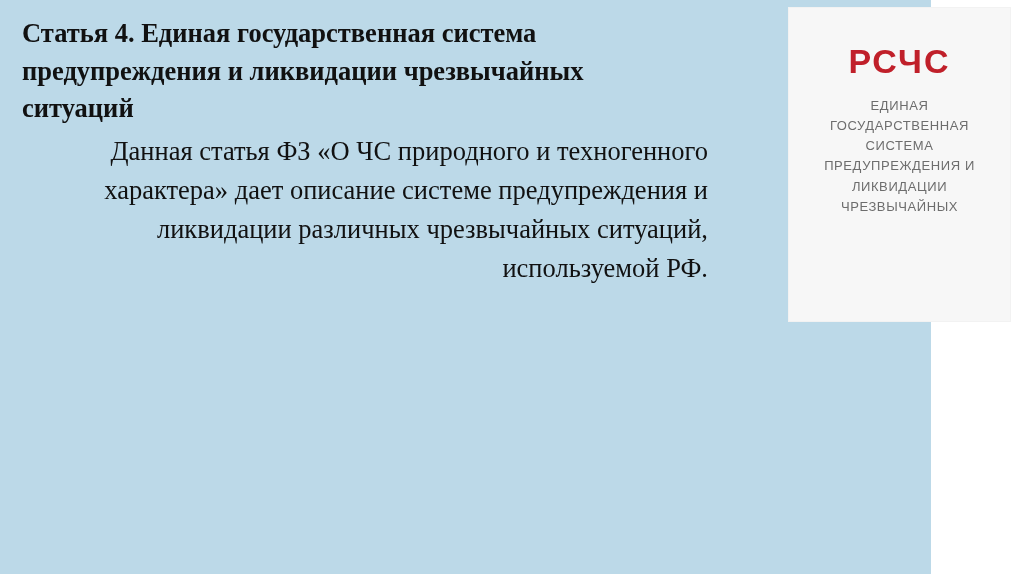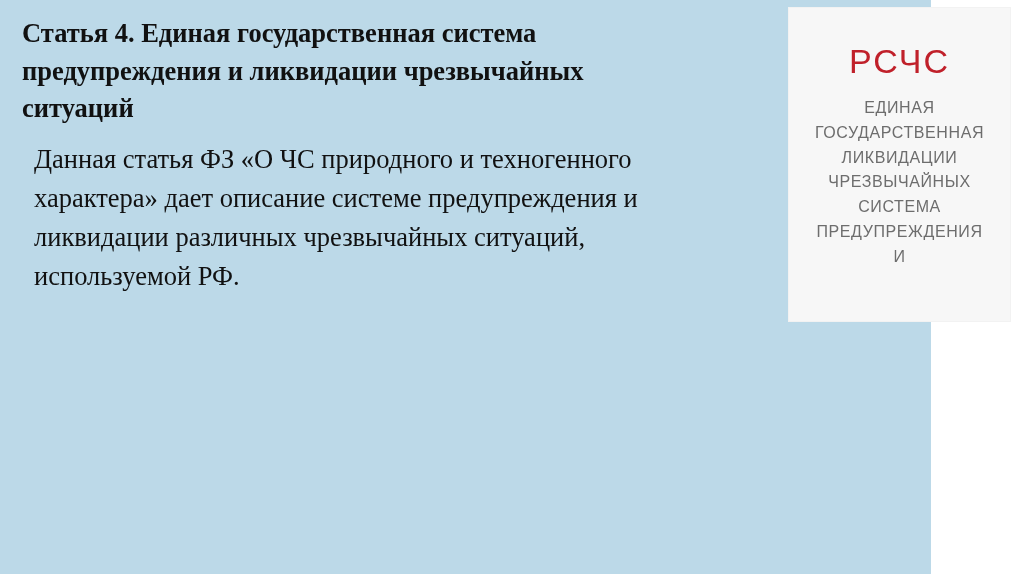--- a/index.html
+++ b/index.html
@@ -41,21 +41,22 @@
   }
   .body-text {
     font-family: "Liberation Serif", serif;
     font-size: 26.5px;
     line-height: 1.47;
     color: #111111;
     margin: 0;
     max-width: 690px;
   }
   .para {
-    margin: 12px;
+    margin: 4px;
+    text-align: right;
   }
   
   .image-card {
     position: absolute;
     left: 789px;
     top: 8px;
     width: 221px;
     height: 313px;
     background: #ffffff;
     box-shadow: 0 0 0 1px #f2f2f2;
@@ -69,30 +70,30 @@
     background: #f7f7f7;
     display: flex;
     flex-direction: column;
     align-items: center;
     justify-content: flex-start;
     padding-top: 36px;
     box-sizing: border-box;
   }
   .logo-title {
     font-family: "Liberation Sans", sans-serif;
-    font-weight: normal;
+    font-weight: bold;
     font-size: 34px;
     letter-spacing: 2px;
     color: #c0202a;
     line-height: 1;
     margin: 0 0 18px 0;
   }
   .logo-sub {
     font-family: "Liberation Sans", sans-serif;
-    font-size: 16px;
+    font-size: 13px;
     letter-spacing: 0.6px;
     color: #6d6d6d;
     line-height: 1.55;
     text-align: center;
     margin: 0;
     width: 170px;
     text-transform: uppercase;
   }
   .logo-sub span {
     display: block;
@@ -108,19 +109,19 @@
     <div class="body-text">
       <p class="para">Данная статья ФЗ «О ЧС природного и техногенного характера» дает описание системе предупреждения и ликвидации различных чрезвычайных ситуаций, используемой РФ.</p>
     </div>
   </div>
 
   <div class="image-card">
     <div class="logo-wrap">
       <div class="logo-title">РСЧС</div>
       <div class="logo-sub">
         <span>Единая  государственная</span>
+        <span>система  предупреждения  и</span>
         <span>ликвидации  чрезвычайных</span>
-        <span>система  предупреждения  и</span>
       </div>
     </div>
   </div>
 
 </div>
 
 </body></html>

